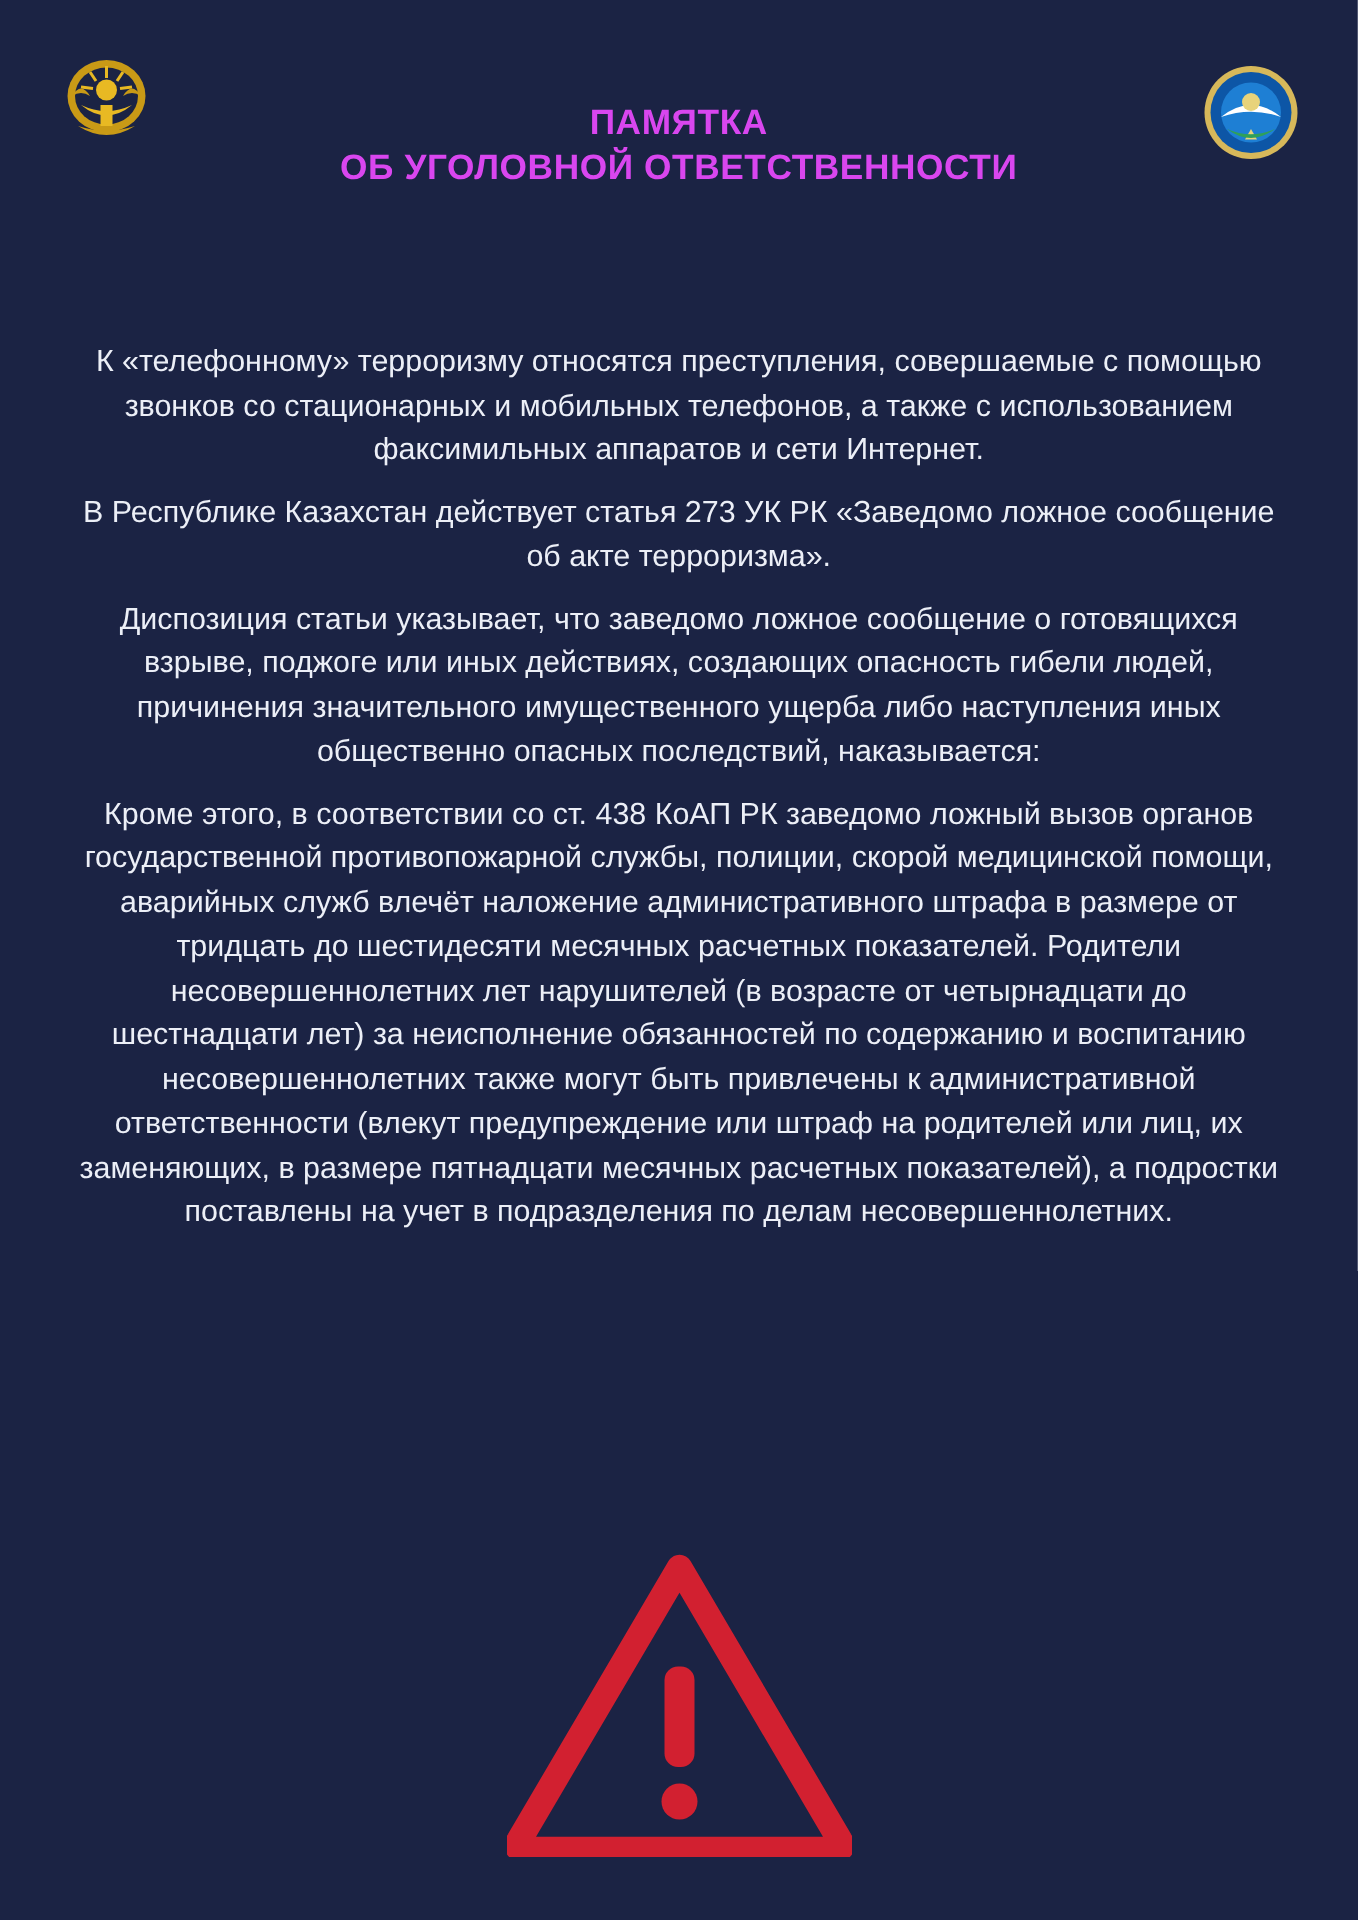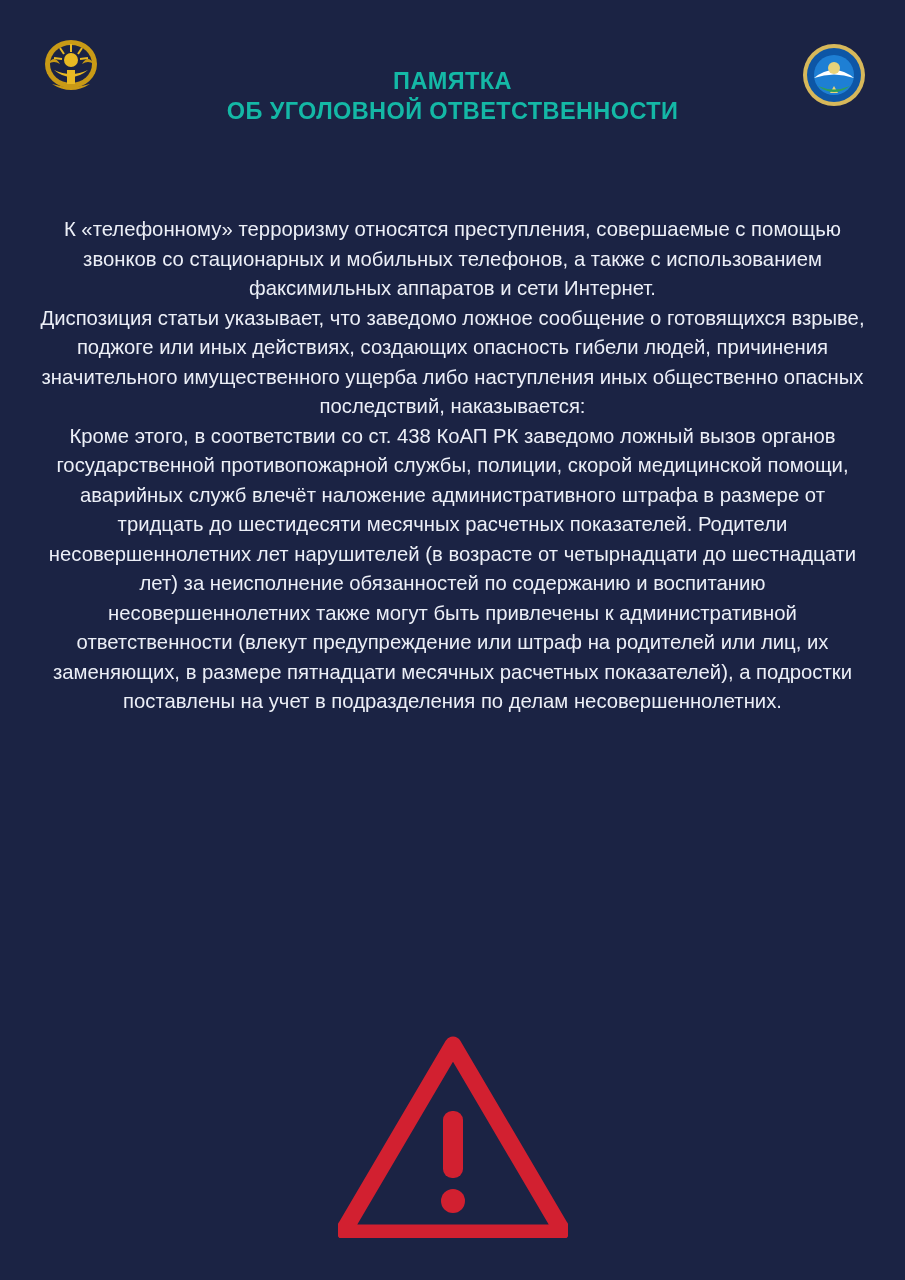--- a/index.html
+++ b/index.html
@@ -39,42 +39,42 @@
     top: 42px;
     width: 66px;
     height: 66px;
   }
   .title-block {
     position: absolute;
     left: 140px;
     right: 140px;
     top: 66px;
     text-align: center;
-    color: #14b8a6;
+    color: #d946ef;
     font-weight: bold;
     font-size: 23.5px;
     line-height: 30px;
     letter-spacing: 0.4px;
   }
   .title-block div {
     white-space: nowrap;
   }
   
   .body-text {
     position: absolute;
     top: 215px;
     left: 38px;
     right: 38px;
     color: #eceff7;
     font-size: 20.3px;
     line-height: 29.5px;
     text-align: center;
   }
   .body-text p {
-    margin: 0;
+    margin: 12px;
   }
   
   .warning-wrap {
     position: absolute;
     left: 0;
     right: 0;
     bottom: 42px;
     display: flex;
     justify-content: center;
     align-items: flex-end;
@@ -123,20 +123,21 @@
     </div>
 
     <div class="title-block">
       <div>ПАМЯТКА</div>
       <div>ОБ УГОЛОВНОЙ ОТВЕТСТВЕННОСТИ</div>
     </div>
   </div>
 
   <div class="body-text">
     <p>К «телефонному» терроризму относятся преступления, совершаемые с помощью звонков со стационарных и мобильных телефонов, а также с использованием факсимильных аппаратов и сети Интернет.</p>
+    <p>В Республике Казахстан действует статья 273 УК РК «Заведомо ложное сообщение об акте терроризма».</p>
     <p>Диспозиция статьи указывает, что заведомо ложное сообщение о готовящихся взрыве, поджоге или иных действиях, создающих опасность гибели людей, причинения значительного имущественного ущерба либо наступления иных общественно опасных последствий, наказывается:</p>
     <p>Кроме этого, в соответствии со ст. 438 КоАП РК заведомо ложный вызов органов государственной противопожарной службы, полиции, скорой медицинской помощи, аварийных служб влечёт наложение административного штрафа в размере от тридцать до шестидесяти месячных расчетных показателей. Родители несовершеннолетних лет нарушителей (в возрасте от четырнадцати до шестнадцати лет) за неисполнение обязанностей по содержанию и воспитанию несовершеннолетних также могут быть привлечены к административной ответственности (влекут предупреждение или штраф на родителей или лиц, их заменяющих, в размере пятнадцати месячных расчетных показателей), а подростки поставлены на учет в подразделения по делам несовершеннолетних.</p>
   </div>
 
   <div class="warning-wrap">
     <svg class="warning-svg" width="230" height="205" viewBox="0 0 230 205" xmlns="http://www.w3.org/2000/svg">
       <path d="M115 12 L222 194 Q226 200 218 200 L12 200 Q4 200 8 194 Z" fill="none" stroke="#d22030" stroke-width="17" stroke-linejoin="round"></path>
       <rect x="105" y="78" width="20" height="67" rx="9" fill="#d22030"></rect>
       <circle cx="115" cy="168" r="12" fill="#d22030"></circle>
     </svg>

